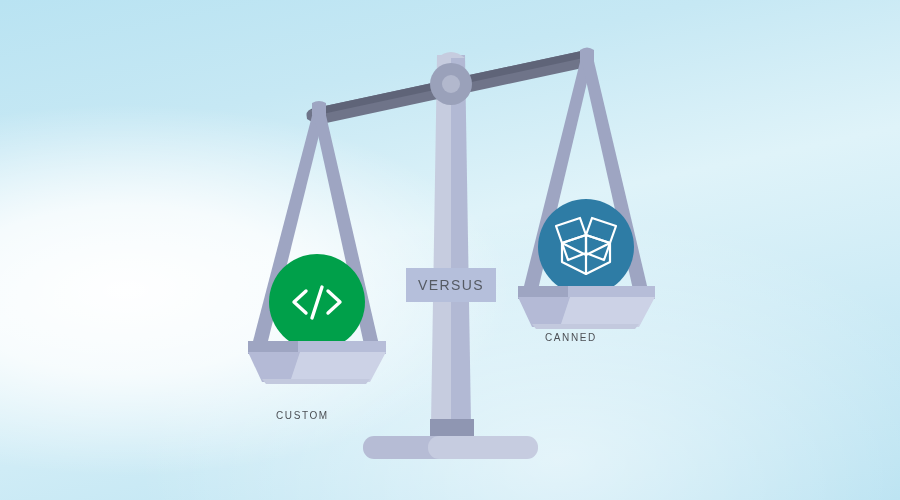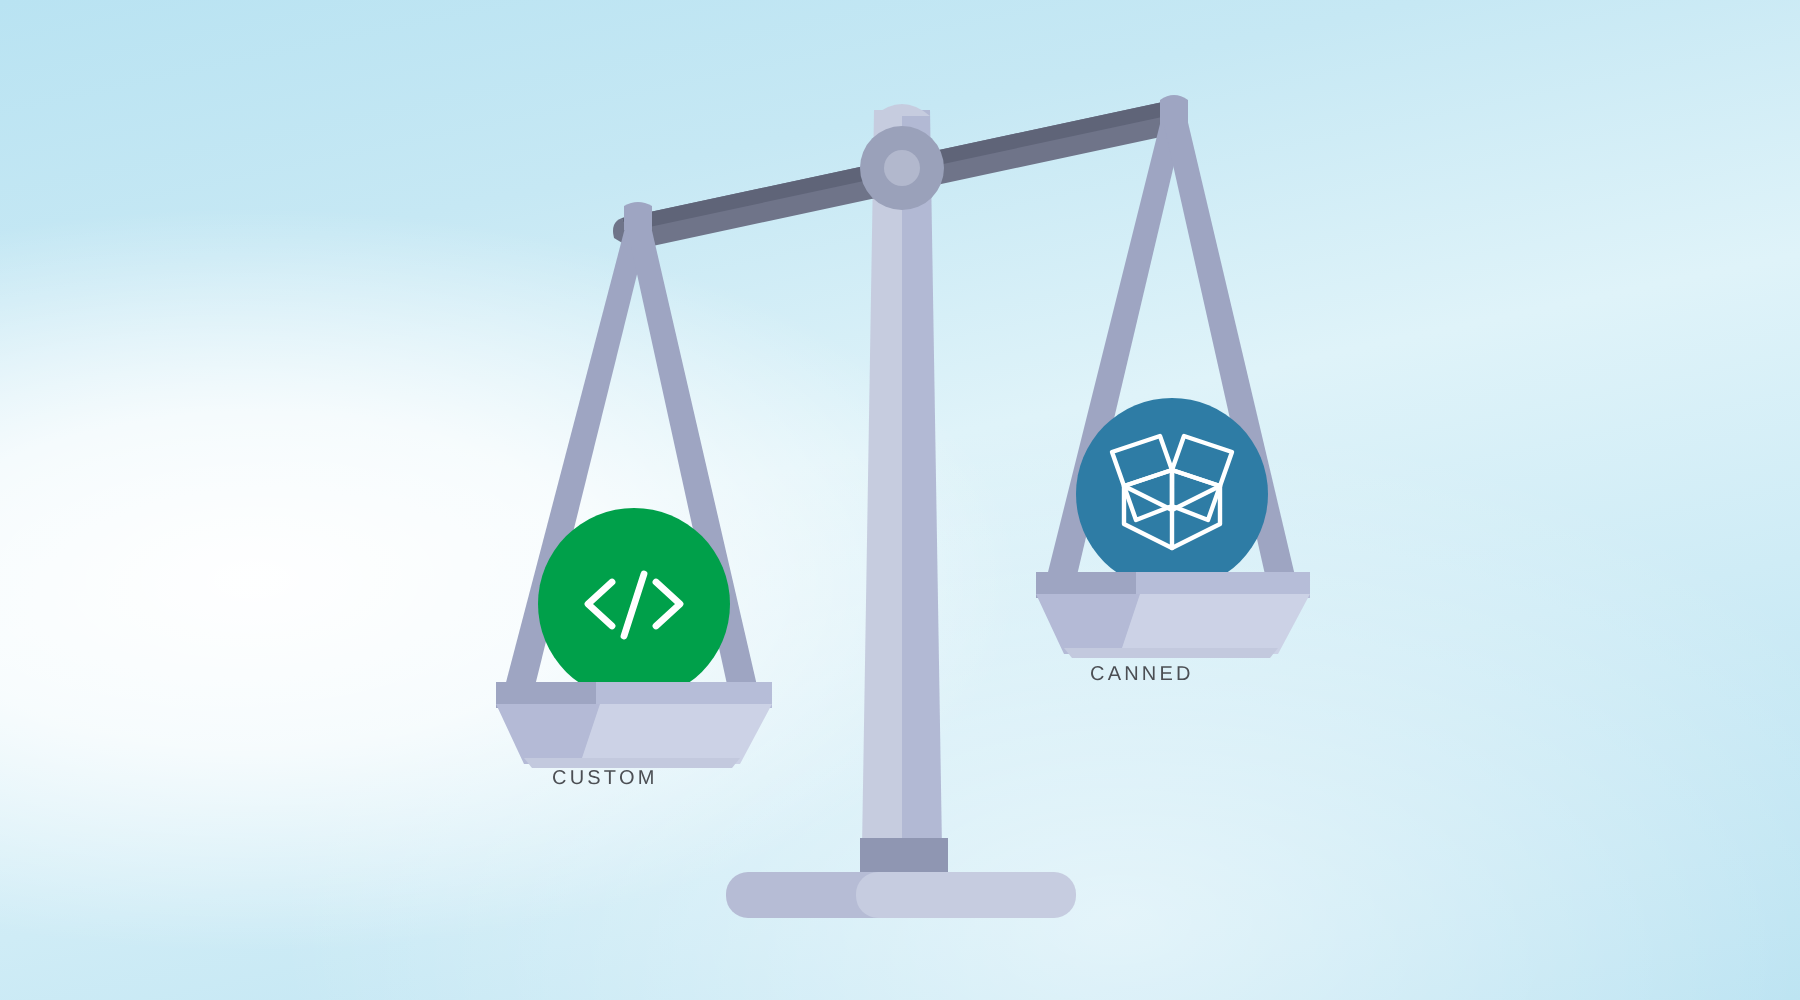--- a/index.html
+++ b/index.html
@@ -24,21 +24,21 @@
     display: block;
   }
   .lbl {
     position: absolute;
     color: #4c4f54;
     font-size: 10px;
     letter-spacing: 1.6px;
     white-space: nowrap;
     font-family: "Liberation Sans", sans-serif;
   }
-  #label-custom { left: 276px; top: 384px; }
+  #label-custom { left: 276px; top: 410px; }
   #label-canned { left: 545px; top: 332px; }
   #versus-chip {
     position: absolute;
     left: 406px;
     top: 268px;
     width: 90px;
     height: 34px;
     background: #b5bfdb;
     display: flex;
     align-items: center;
@@ -133,17 +133,20 @@
     </g>
 
     <g>
       <rect x="430" y="419" width="44" height="19" fill="#8f96b2"></rect>
       <rect x="363" y="436" width="100" height="23" rx="11" fill="#b6bcd5"></rect>
       <rect x="428" y="436" width="110" height="23" rx="11" fill="#c6cce0"></rect>
     </g>
 
   </svg>
 
+  <div id="versus-chip">
+    <span class="vtext">VERSUS</span>
+  </div>
 
   <div class="lbl" id="label-custom">CUSTOM</div>
   <div class="lbl" id="label-canned">CANNED</div>
 
 </div>
 
 </body></html>

